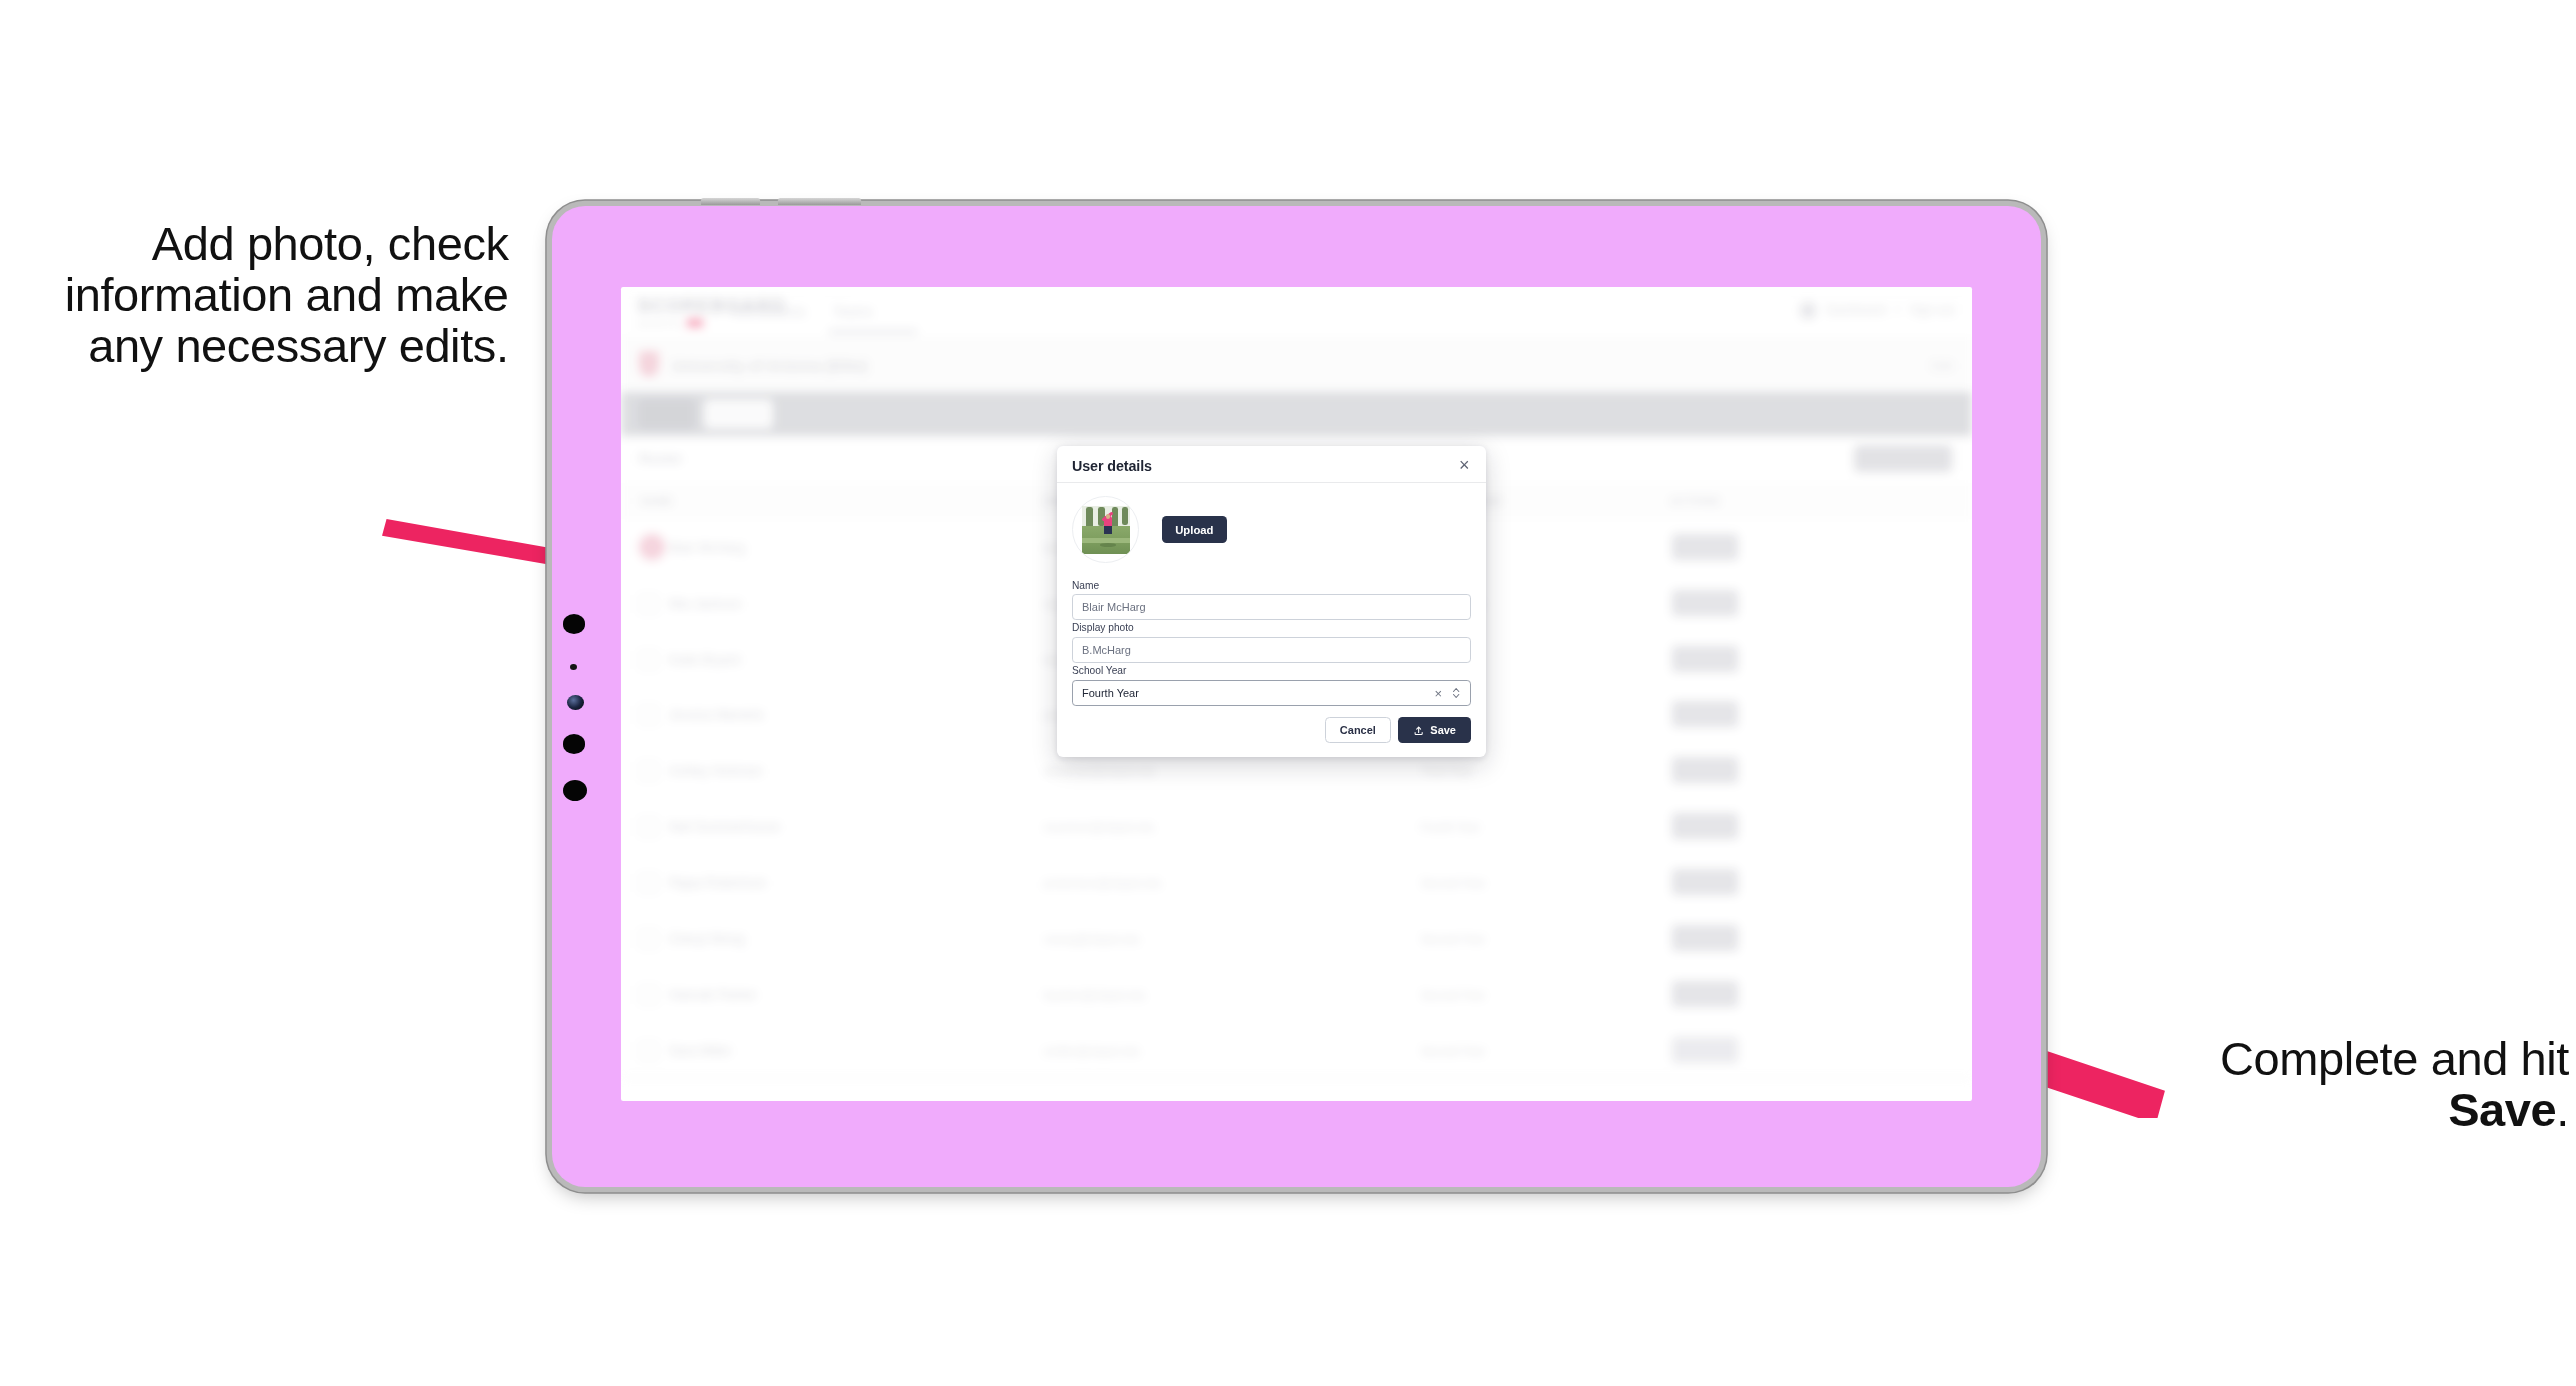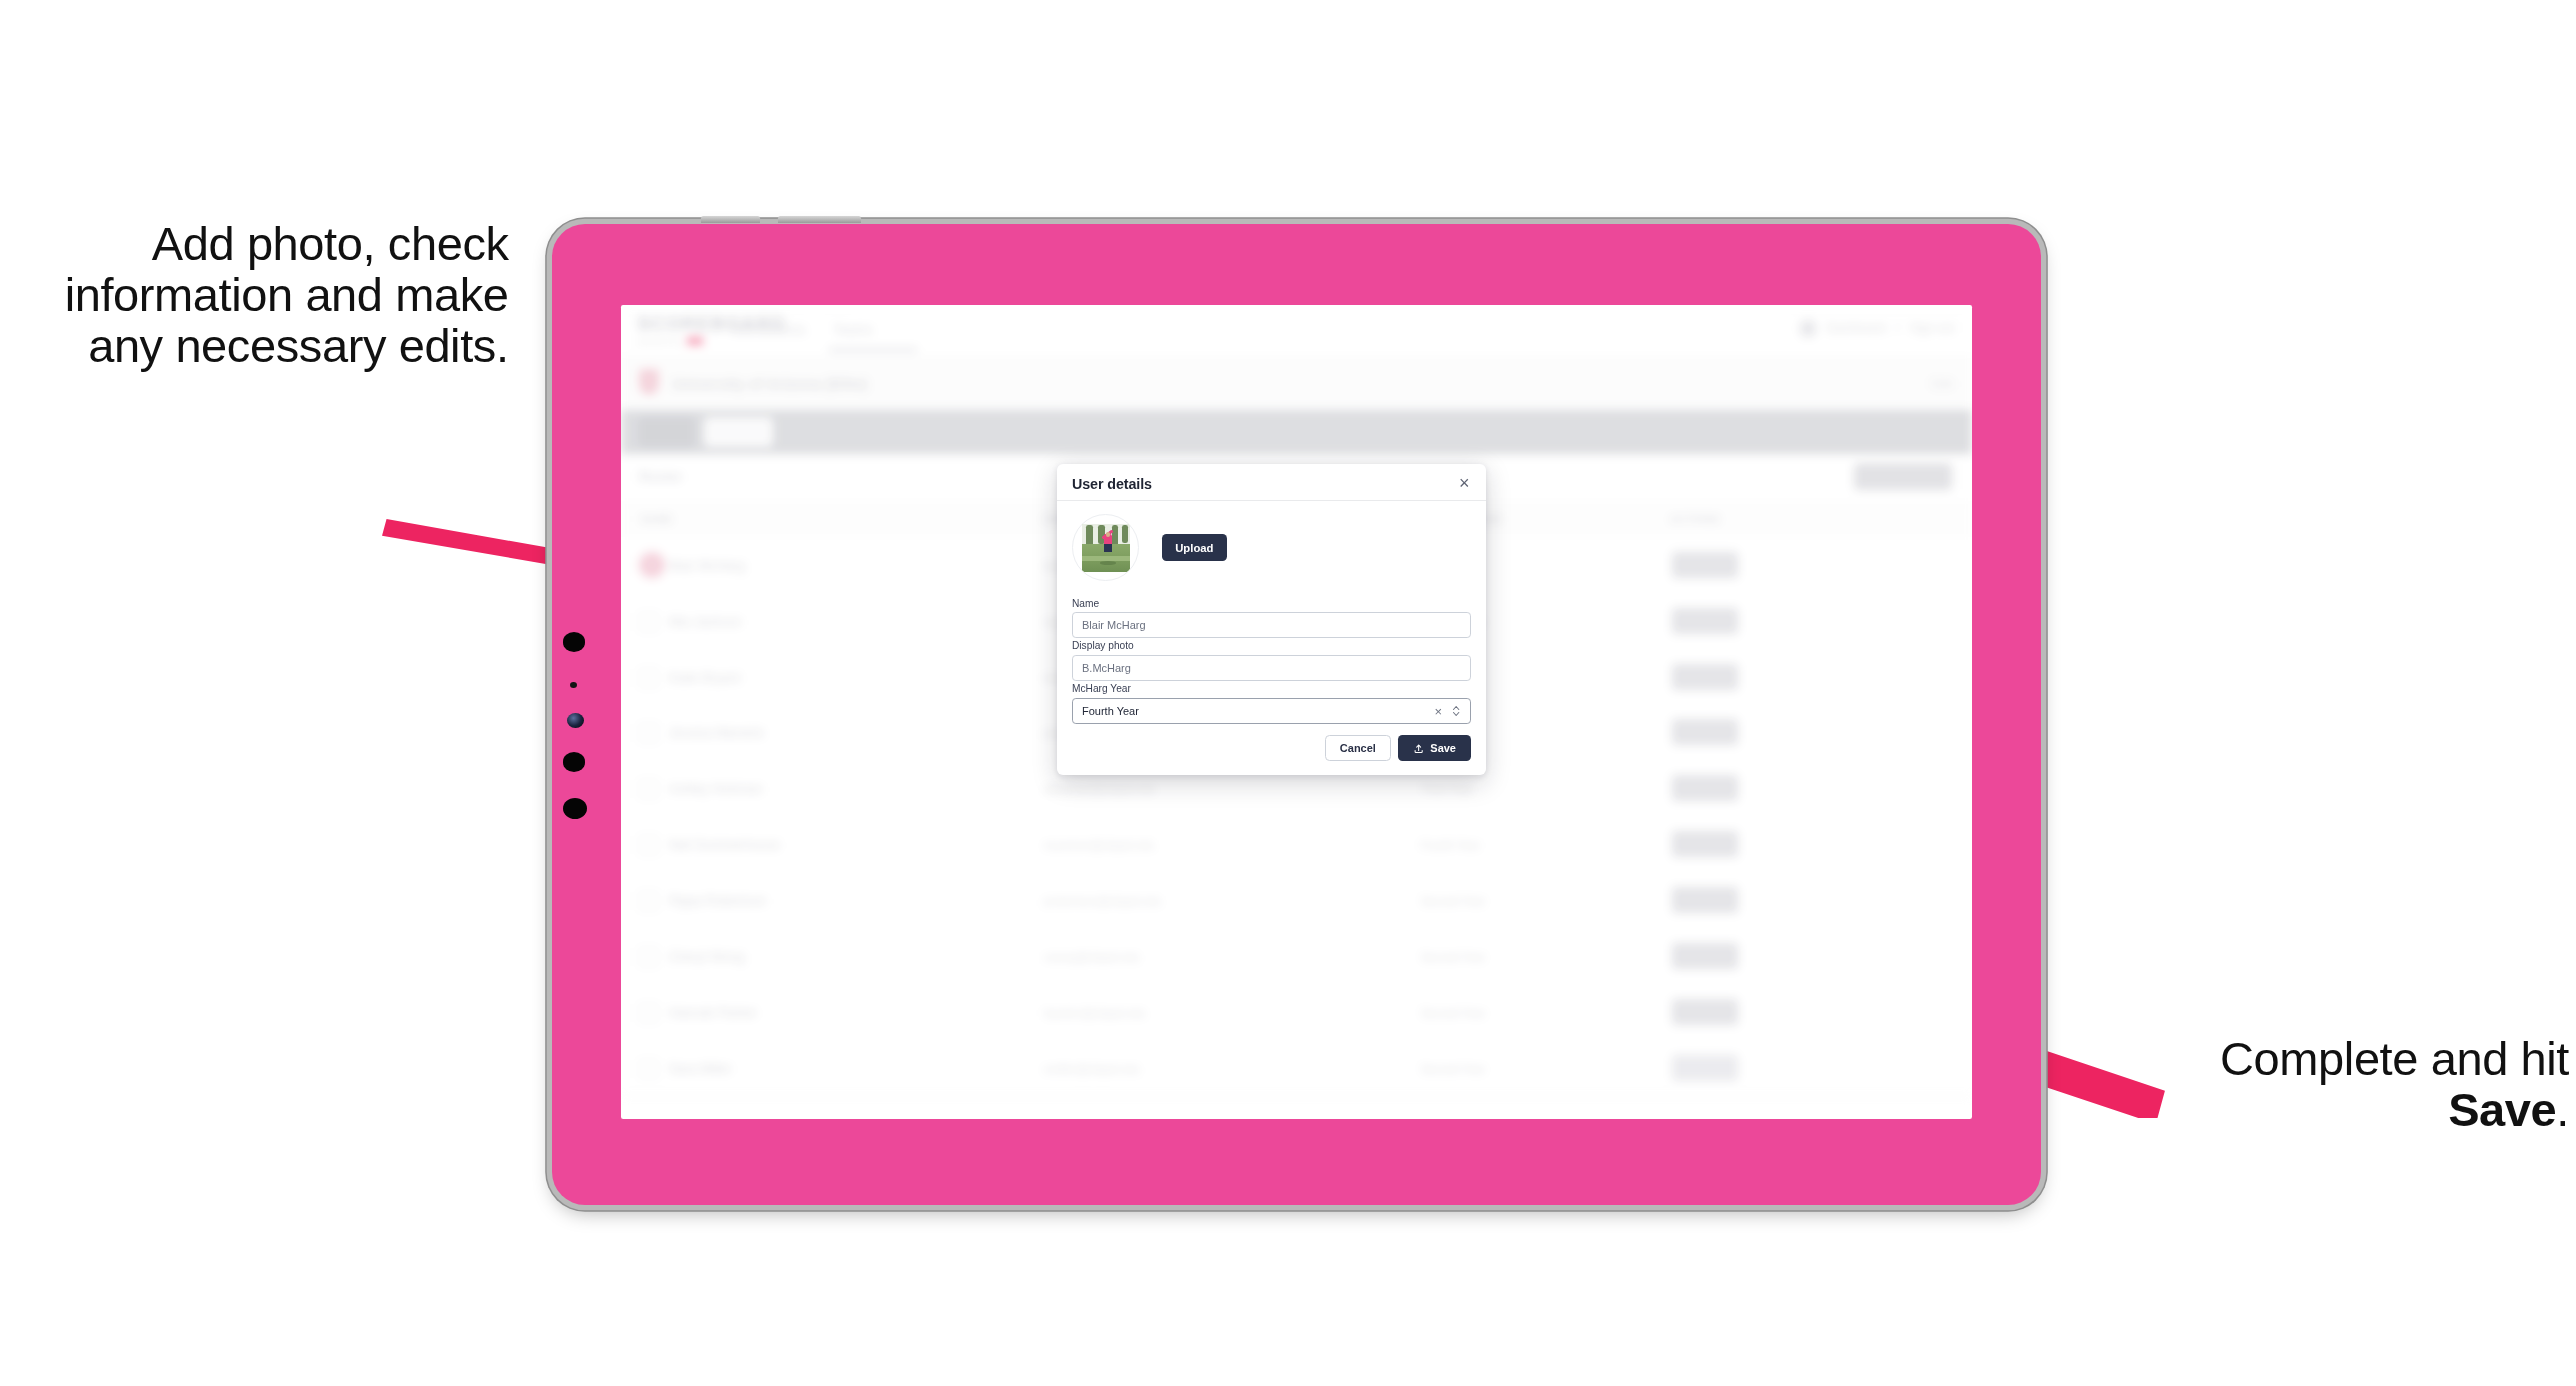--- a/index.html
+++ b/index.html
@@ -27,23 +27,23 @@
   #annot-right b{font-weight:700;}
 
   
   .arrow-svg{position:absolute;pointer-events:none;}
   #arrow-left-svg{left:377px;top:498px;width:725px;height:181px;}
   #arrow-right-svg{left:1487px;top:861px;width:687px;height:257px;}
 
   
   #tablet{
     position:absolute;
-    left:552px;top:224px;
+    left:552px;top:206px;
     width:1489px;height:981px;
-    background:#ec4899;
+    background:#f0abfc;
     border-radius:33px;
     box-shadow:
        0 0 0 5.3px #b9b9b9,
        0 0 0 6.8px #8e8e8e,
        0 7.5px 19.6px rgba(0,0,0,.28);
   }
   
   .top-btn{
     position:absolute;top:-8.3px;height:6.8px;
     background:linear-gradient(#d6d6d6,#9a9a9a);
@@ -460,21 +460,21 @@
           <input class="field-input" type="text" value="Blair McHarg" style="">
         </div>
 
         <div class="field">
           <div class="field-label">Display photo</div>
           <input class="field-input" type="text" value="B.McHarg" style="">
         </div>
 
 
         <div class="field">
-          <div class="field-label">McHarg Year</div>
+          <div class="field-label">School Year</div>
           <div class="select-wrap">
             <div class="select-box">Fourth Year</div>
             <div id="select-clear">×</div>
             <div id="select-caret">
               <svg width="8.3" height="13.6" viewBox="0 0 11 18" fill="none">
                 <path d="M2 7 L5.5 3 L9 7" stroke="#6f7583" stroke-width="1.4" stroke-linecap="round" stroke-linejoin="round"></path>
                 <path d="M2 11 L5.5 15 L9 11" stroke="#6f7583" stroke-width="1.4" stroke-linecap="round" stroke-linejoin="round"></path>
               </svg>
             </div>
           </div>

